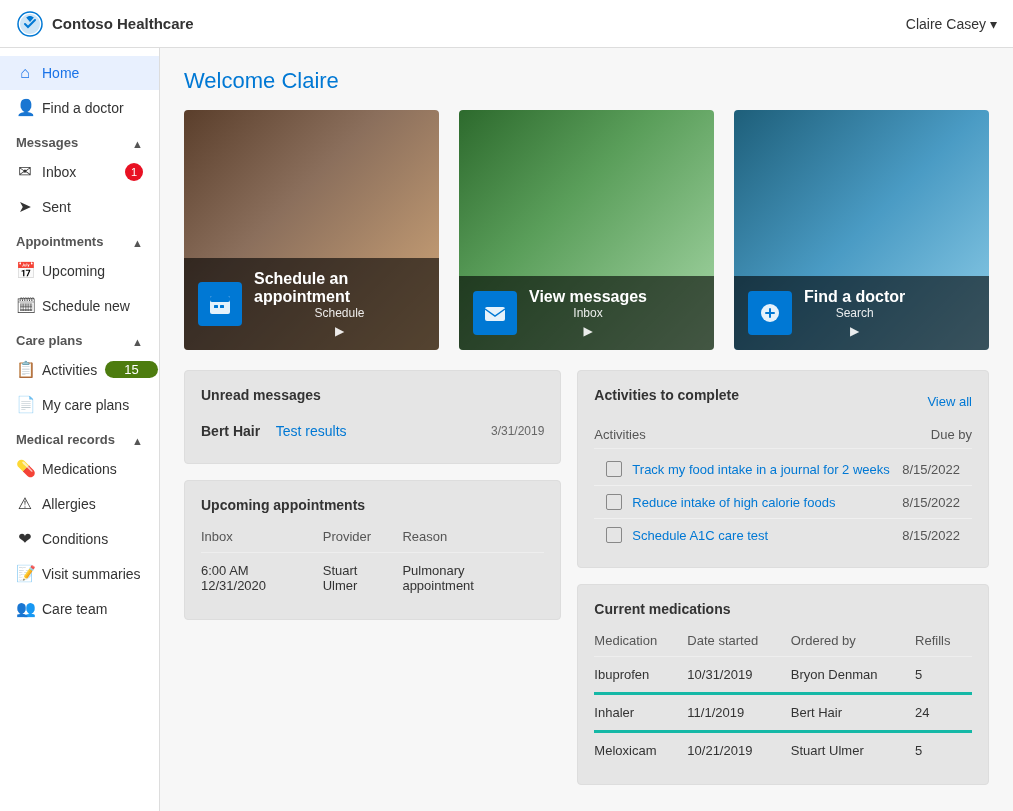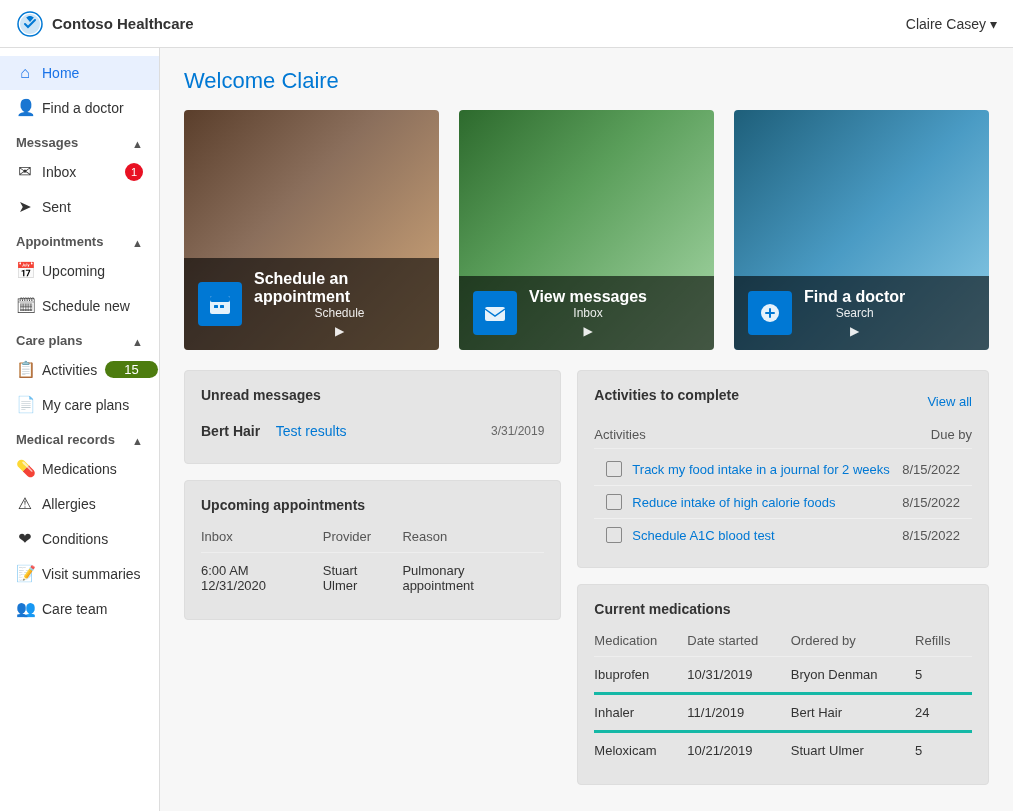--- a/index.html
+++ b/index.html
@@ -331,21 +331,21 @@
       <span class="activity-name">Track my food intake in a journal for 2 weeks</span>
       <span class="activity-due">8/15/2022</span>
     </div>
               <div class="activity-row">
       <div class="activity-check"></div>
       <span class="activity-name">Reduce intake of high calorie foods</span>
       <span class="activity-due">8/15/2022</span>
     </div>
               <div class="activity-row">
       <div class="activity-check"></div>
-      <span class="activity-name">Schedule A1C blood test</span>
+      <span class="activity-name">Schedule A1C care test</span>
       <span class="activity-due">8/15/2022</span>
     </div>
             </div>
         </div>
 
         <div class="card">
           <div class="card-title">Current medications</div>
           <table>
             <thead>
               <tr>

